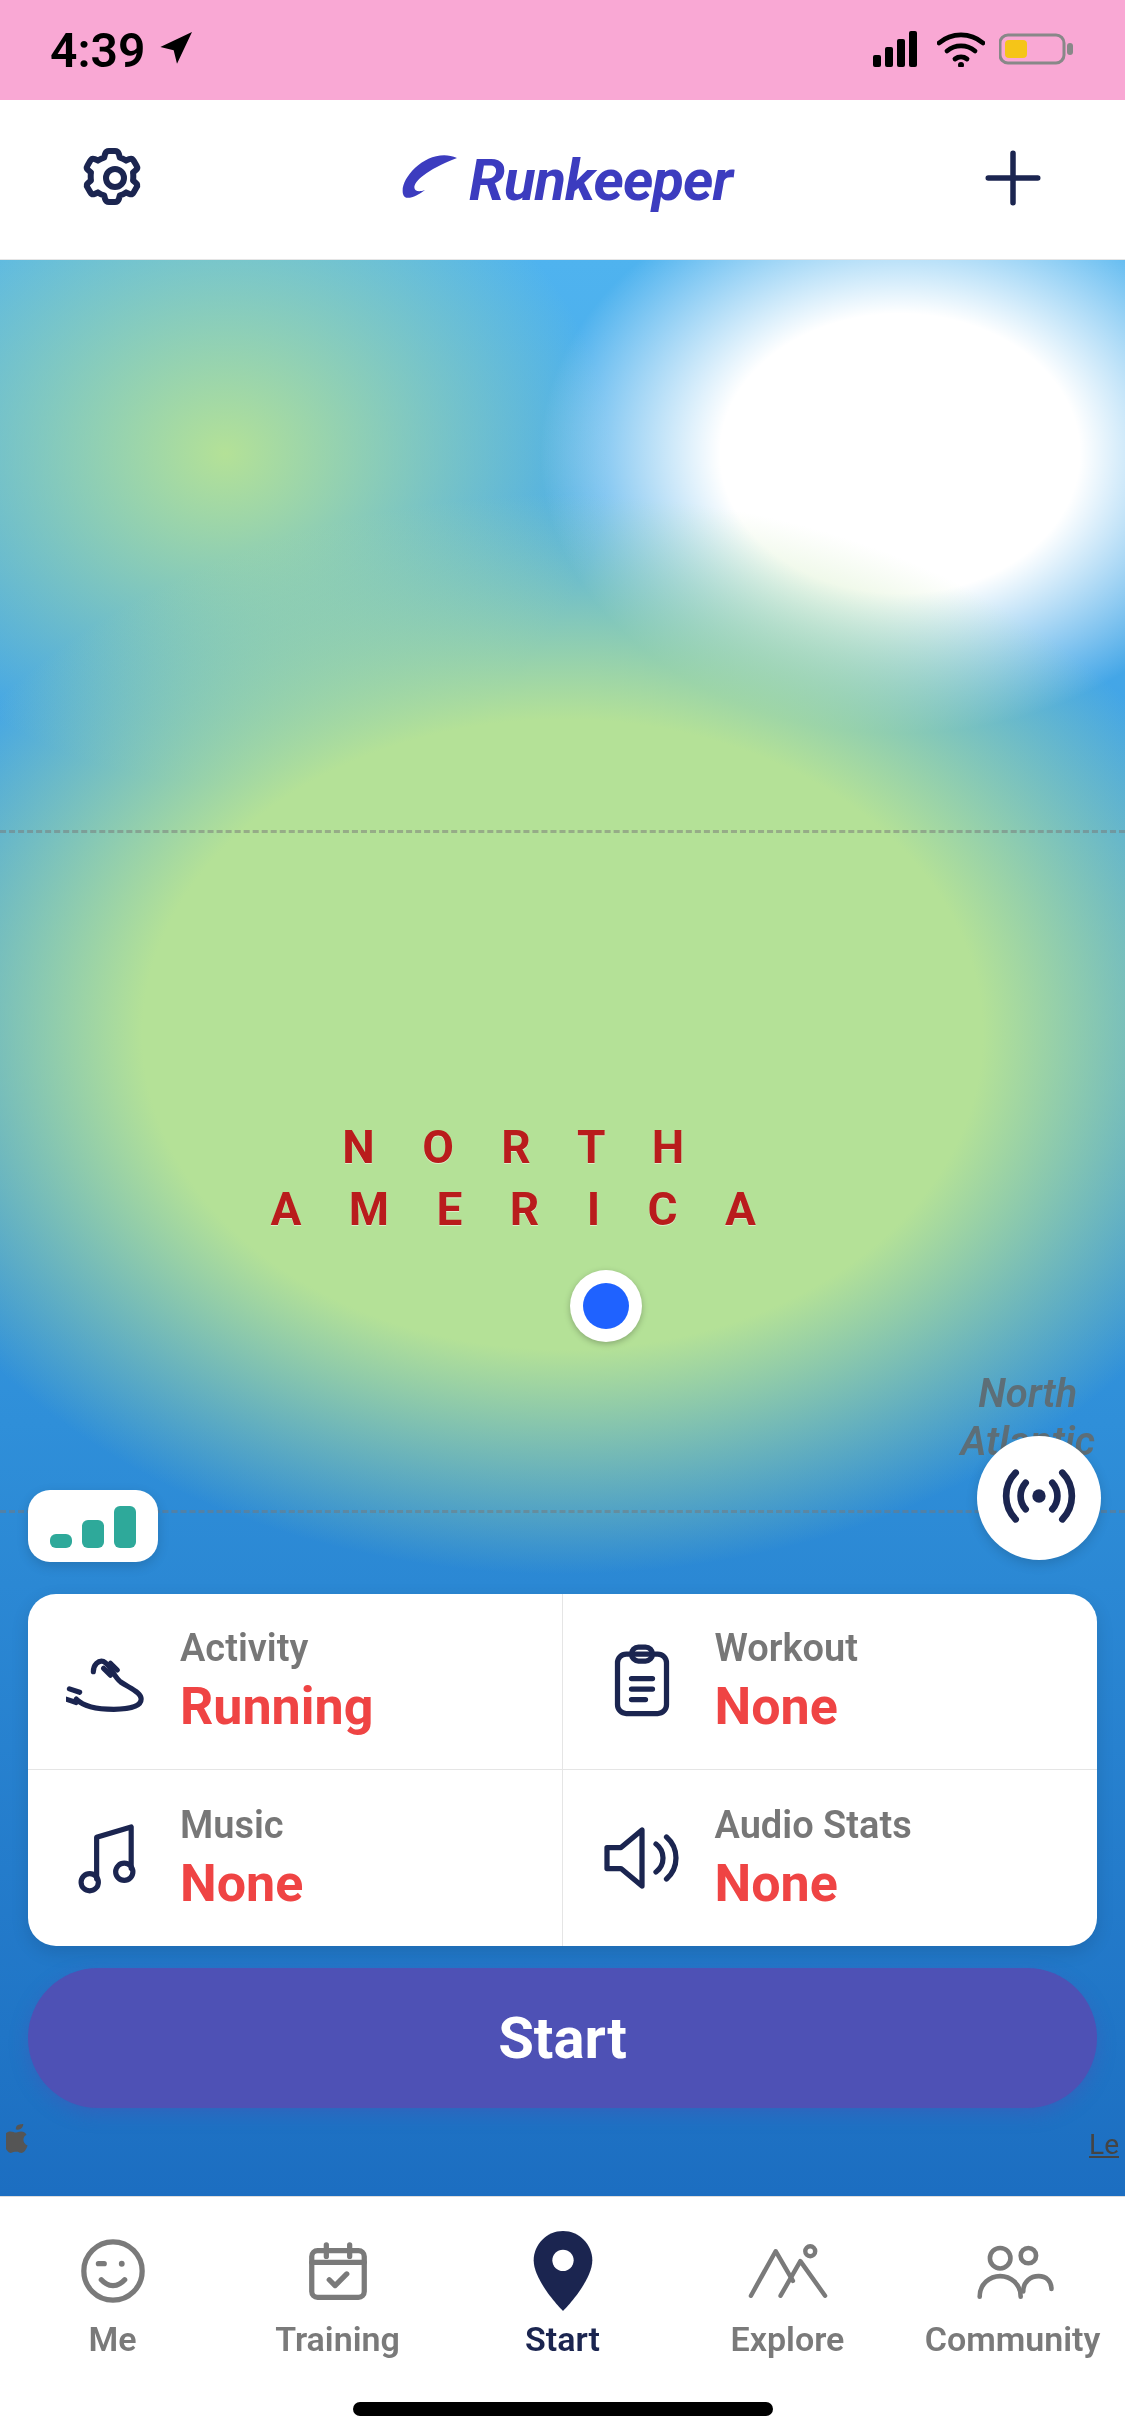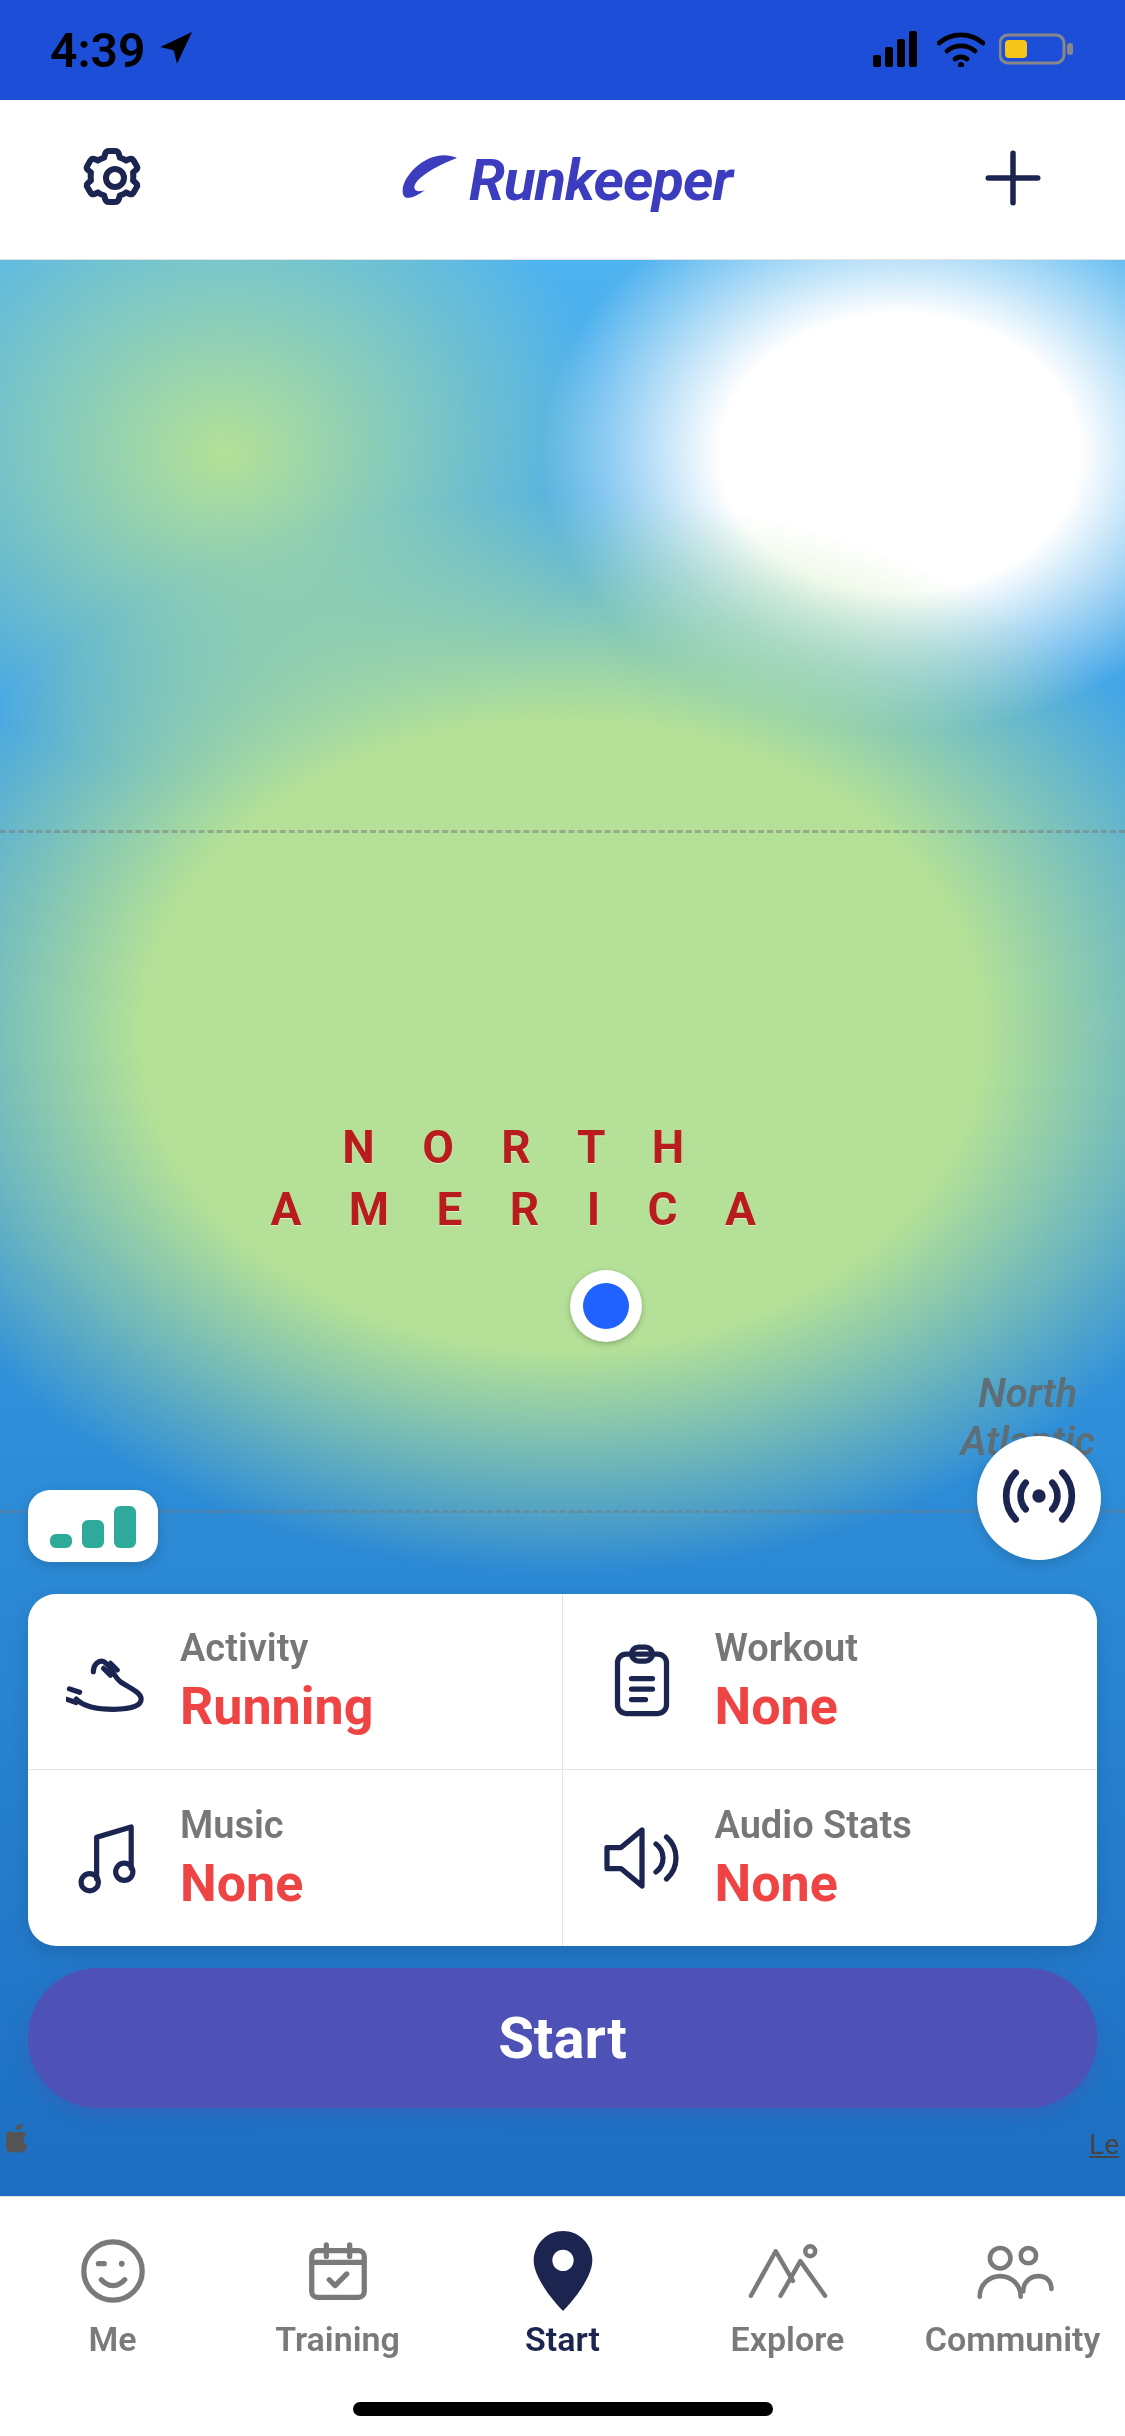--- a/index.html
+++ b/index.html
@@ -1,20 +1,20 @@
 <!DOCTYPE html>
 <html><head>
 <meta charset="utf-8">
 <style>
   * { margin: 0; padding: 0; box-sizing: border-box; }
   html, body { width: 1125px; height: 2436px; font-family: -apple-system, BlinkMacSystemFont, "Segoe UI", Roboto, Helvetica, Arial, sans-serif; background: #fff; overflow: hidden; }
   .screen { width: 1125px; height: 2436px; display: flex; flex-direction: column; position: relative; }
 
   
-  .status-bar { height: 100px; display: flex; align-items: center; justify-content: space-between; padding: 0 50px; font-size: 48px; font-weight: 600; background: #1d4ed8; }
+  .status-bar { height: 100px; display: flex; align-items: center; justify-content: space-between; padding: 0 50px; font-size: 48px; font-weight: 600; background: #f9a8d4; }
   .status-left { display: flex; align-items: center; gap: 12px; }
   .status-right { display: flex; align-items: center; gap: 14px; }
 
   
   .nav-bar { height: 160px; display: flex; align-items: center; justify-content: space-between; padding: 0 79px; background: #fff; border-bottom: 1px solid #e5e5e5; }
   .nav-title { flex: 1; text-align: center; }
   .brand { font-size: 58px; font-weight: 700; font-style: italic; color: #3C3CBF; letter-spacing: -1px; display: inline-flex; align-items: center; gap: 6px; }
   .brand-swirl { display:inline-block; }
 
   

